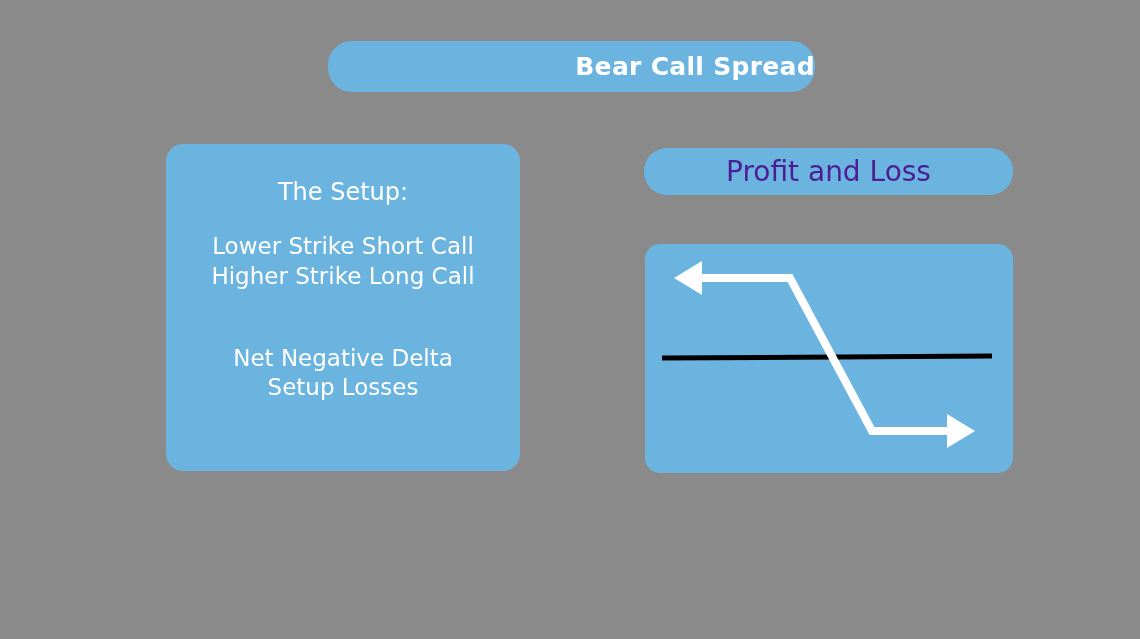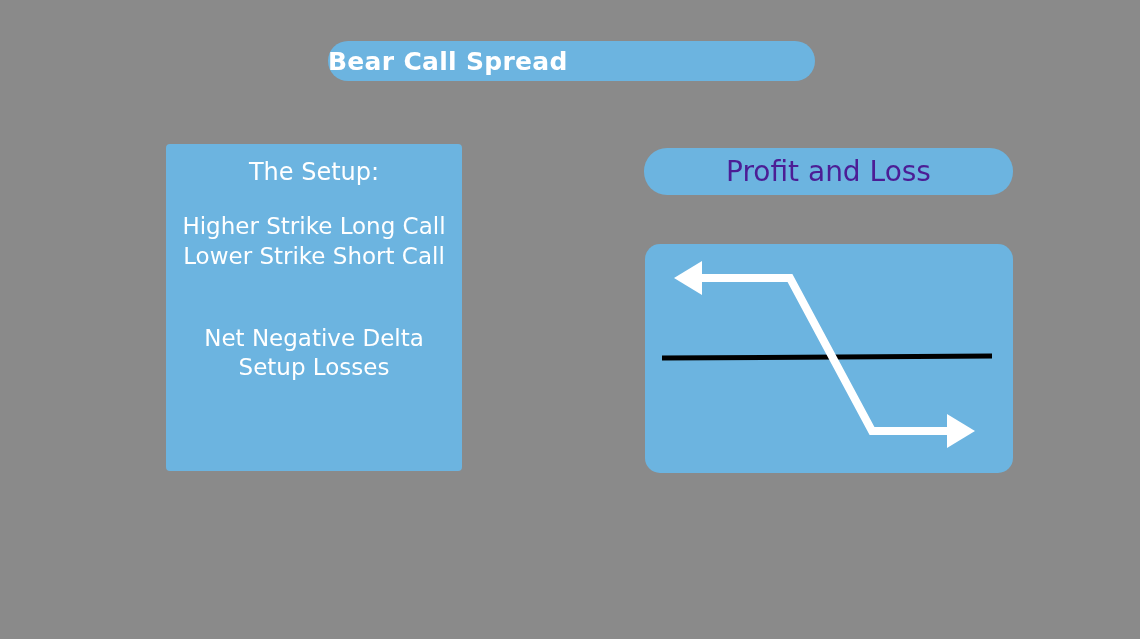--- a/index.html
+++ b/index.html
@@ -23,48 +23,48 @@
     height: 639px;
     background: #8a8a8a;
   }
 
   
   .title-pill {
     position: absolute;
     left: 328px;
     top: 41px;
     width: 487px;
-    height: 40px;
+    height: 51px;
     background: #6cb4e0;
     border-radius: 24px;
     display: flex;
     align-items: center;
-    justify-content: flex-start;
+    justify-content: flex-end;
     box-sizing: border-box;
   }
   .title-pill .title-text {
     color: #ffffff;
     font-size: 25px;
     font-weight: bold;
     letter-spacing: 0.3px;
     line-height: 1;
     white-space: nowrap;
   }
 
   
   .setup-panel {
     position: absolute;
     left: 166px;
     top: 144px;
-    width: 296px;
+    width: 354px;
     height: 327px;
     background: #6cb4e0;
-    border-radius: 4px;
+    border-radius: 17px;
     box-sizing: border-box;
-    padding-top: 14px;
+    padding-top: 34px;
   }
   .setup-heading {
     color: #ffffff;
     font-size: 24px;
     text-align: center;
     line-height: 1.24;
     white-space: nowrap;
   }
   .setup-group {
     margin-top: 24px;
@@ -126,22 +126,22 @@
 <div class="slide">
 
   <div class="title-pill">
     <span class="title-text">Bear Call Spread</span>
   </div>
 
   <div class="setup-panel">
     <div class="setup-heading">The Setup:</div>
 
     <div class="setup-group">
+      <div class="setup-line">Lower Strike Short Call</div>
       <div class="setup-line">Higher Strike Long Call</div>
-      <div class="setup-line">Lower Strike Short Call</div>
     </div>
 
     <div class="setup-group second">
       <div class="setup-line">Net Negative Delta</div>
       <div class="setup-line">Setup Losses</div>
     </div>
   </div>
 
   <div class="pl-pill">
     <span class="pl-text">Profit and Loss</span>

